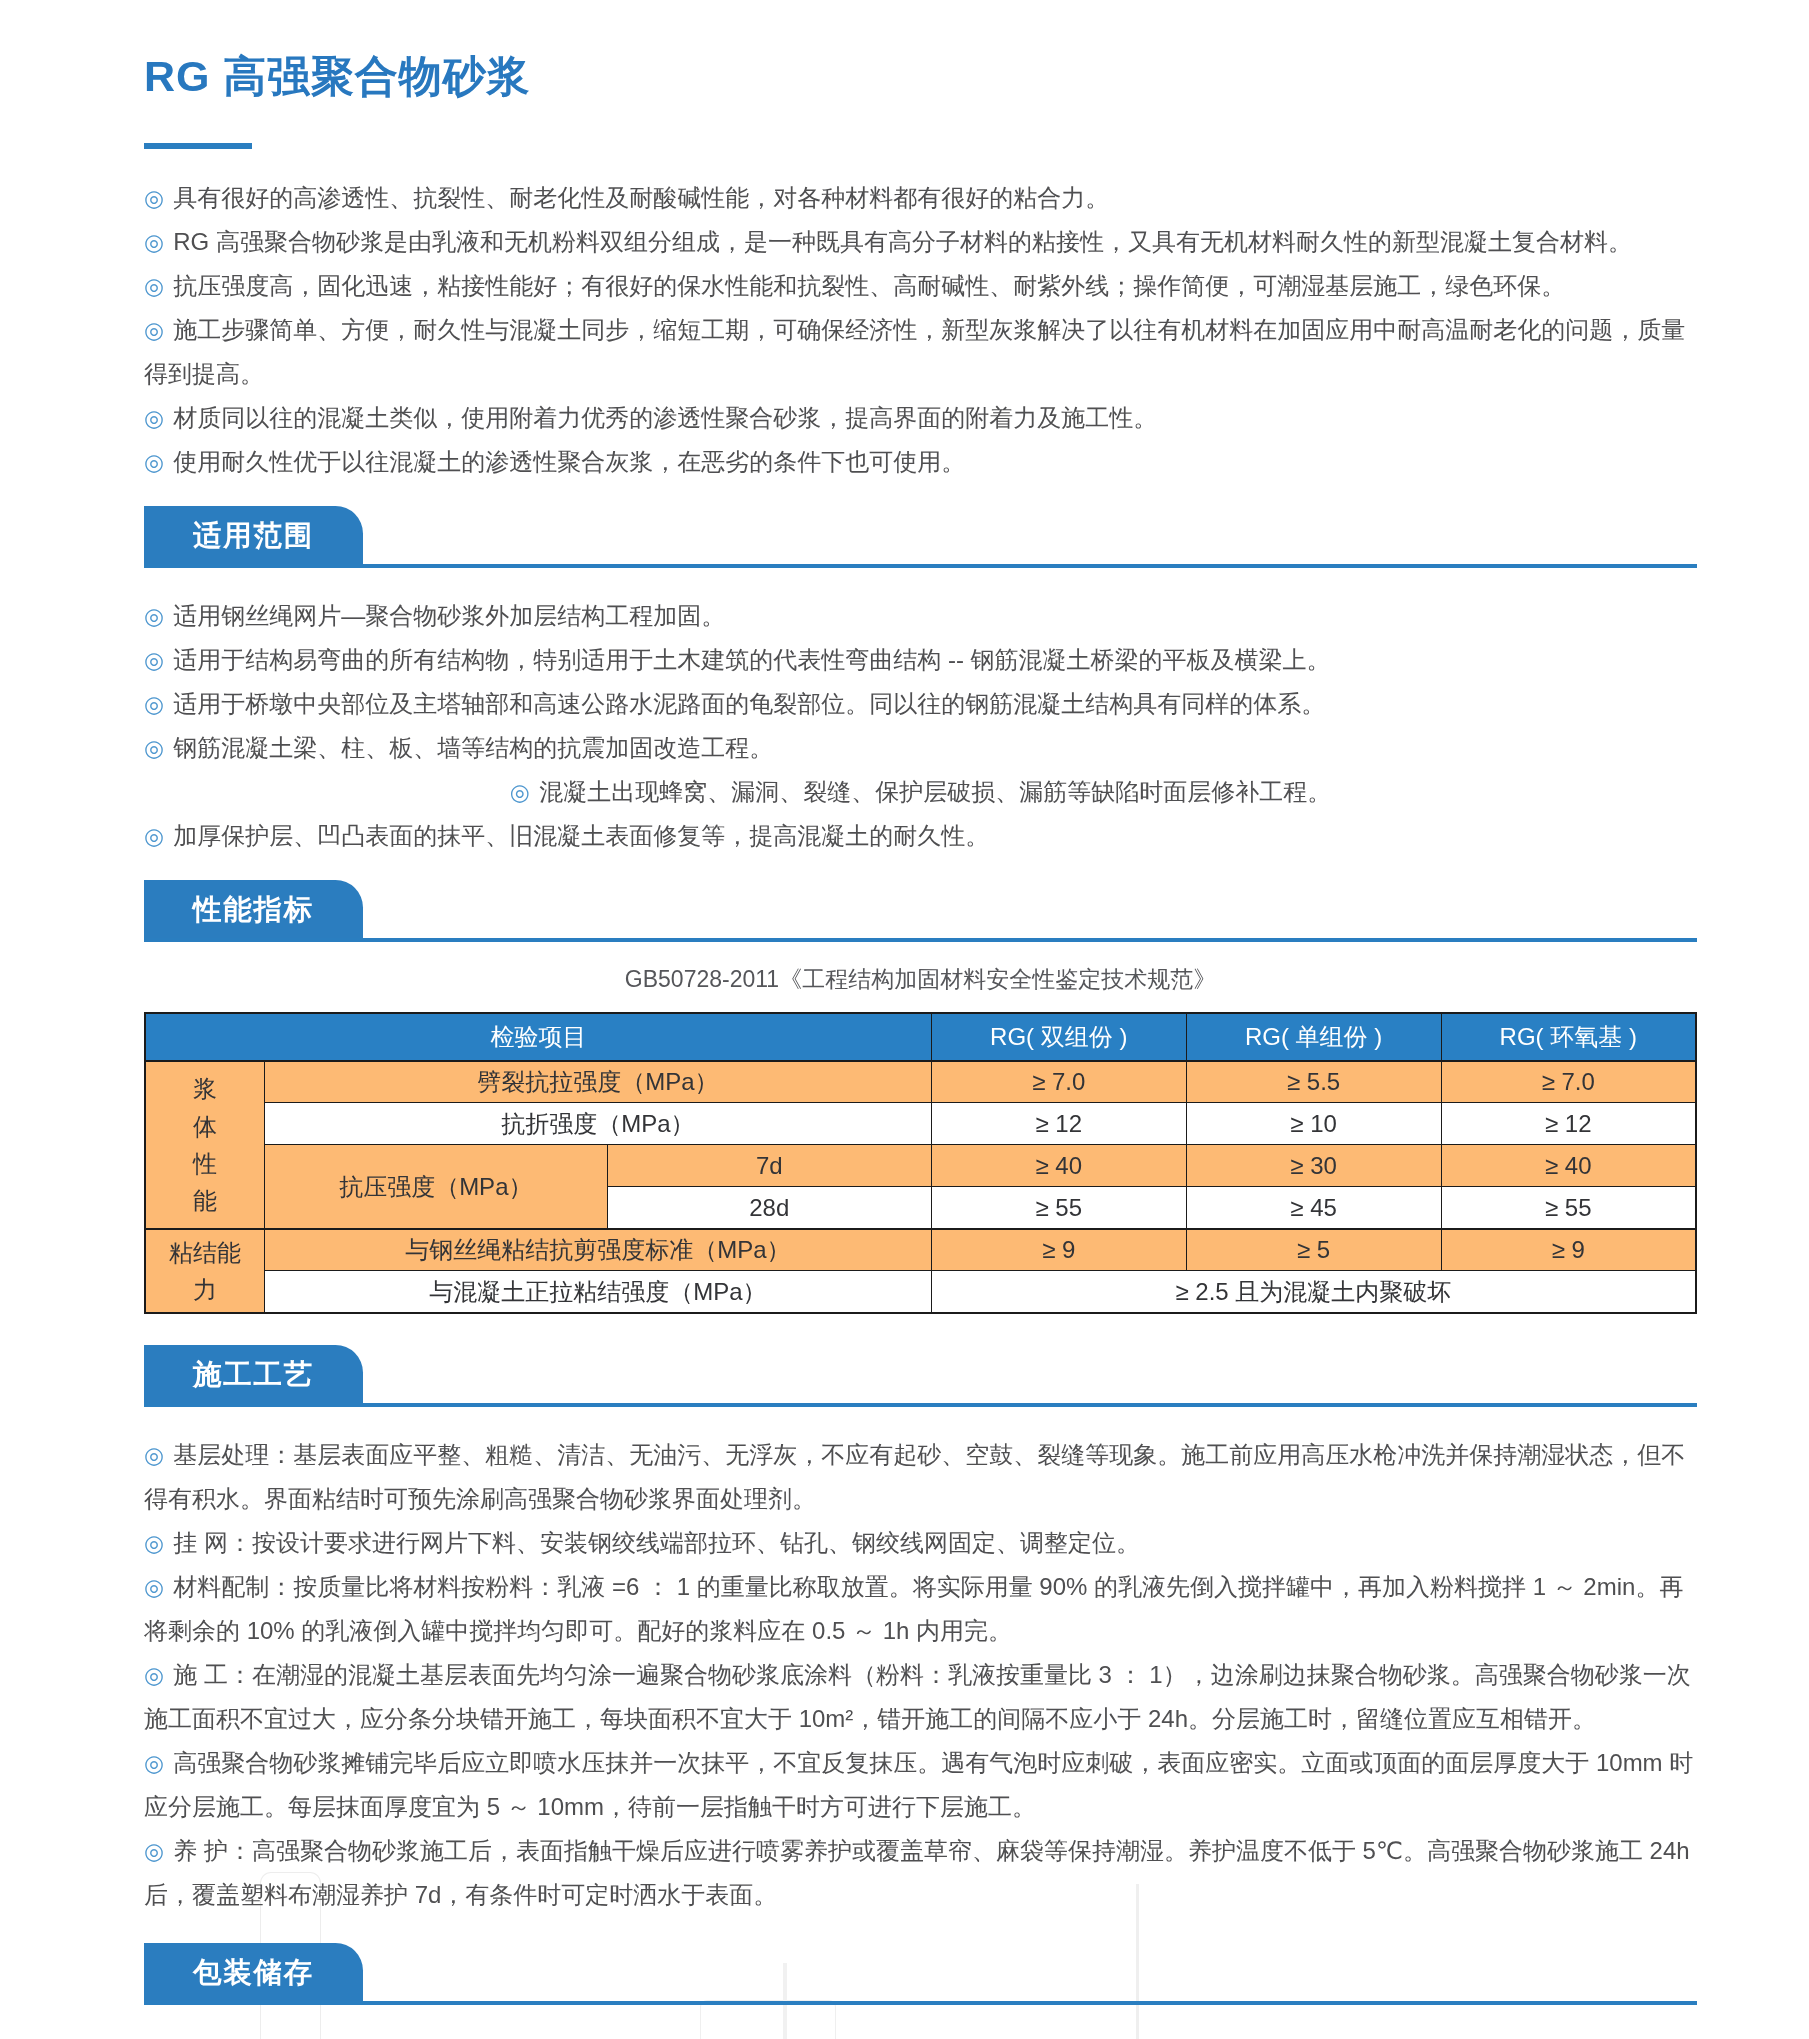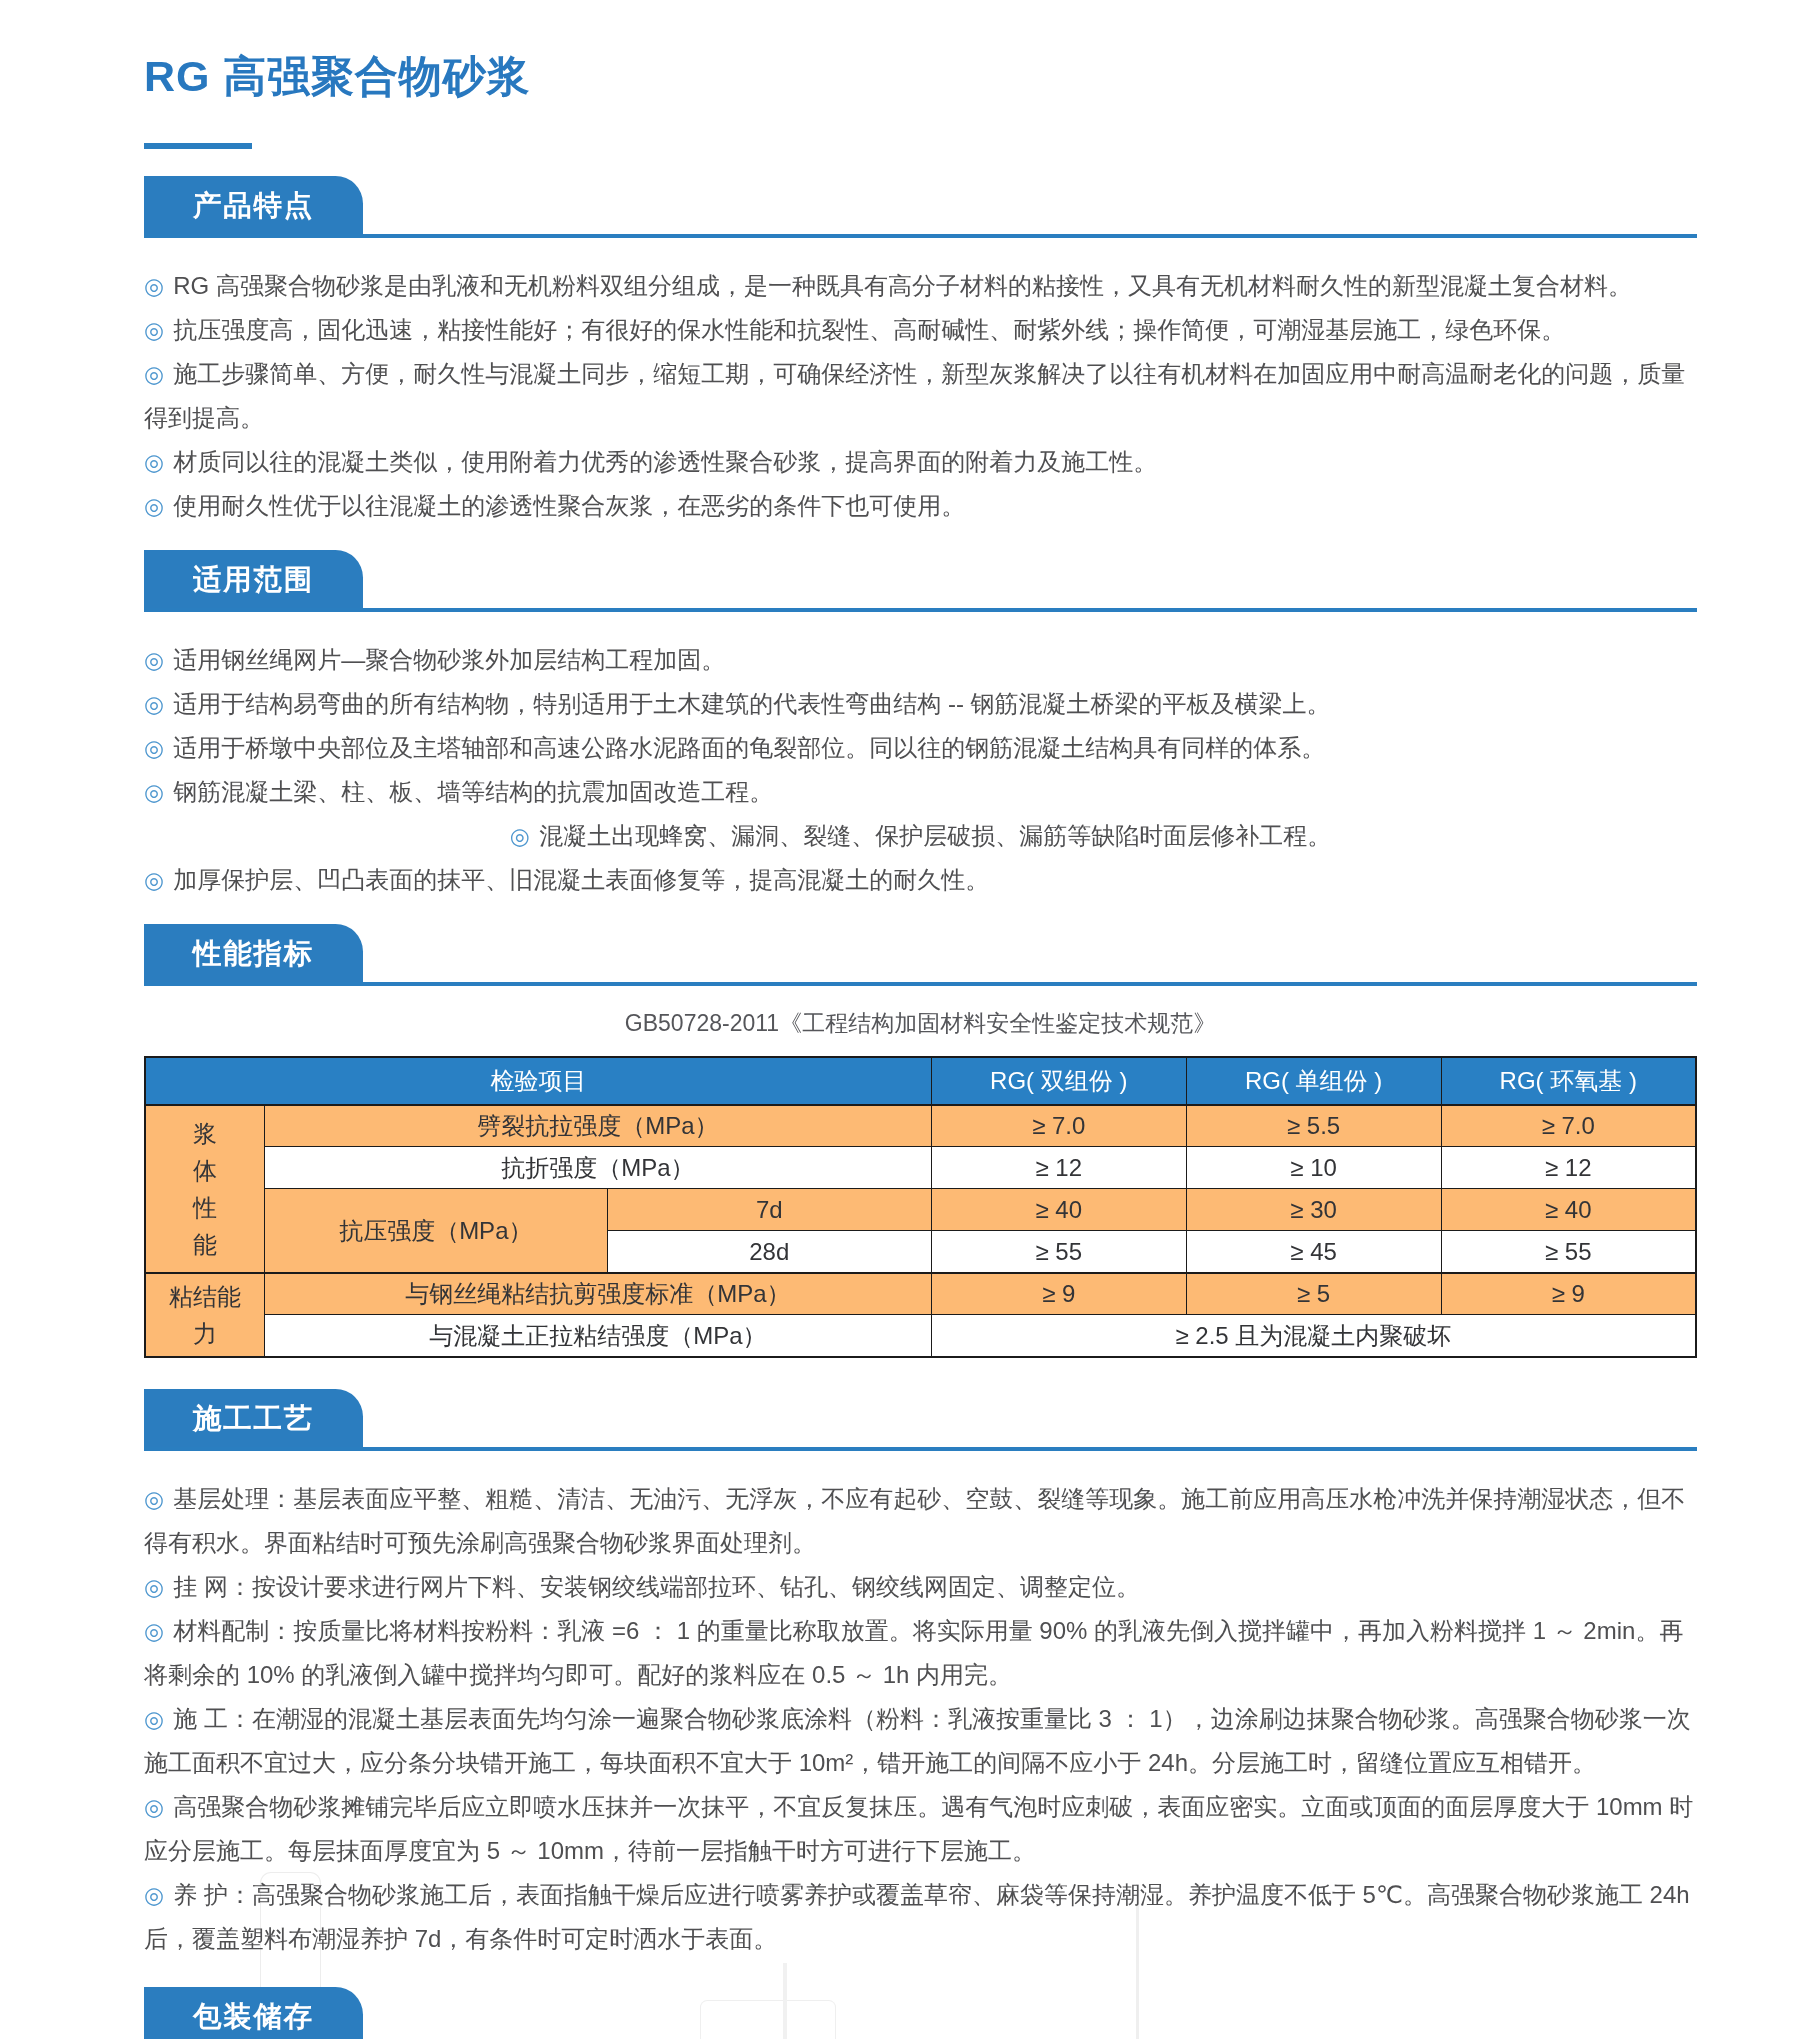--- a/index.html
+++ b/index.html
@@ -74,24 +74,22 @@
   <div class="wm wm-line-right"></div>
   <div class="wm wm-cap-mid"></div>
   <div class="wm wm-line-mid"></div>
 
   <div class="content">
 
     <h1 class="doc-title">RG 高强聚合物砂浆</h1>
     <div class="title-underline"></div>
 
     <section class="sec sec-features">
-      <div class="sec-head">
-        <div class="sec-tab">产品特点</div>
-      </div>
       <div class="bullets">
+        <p class="bullet-item"><span class="bullet-icon">◎</span><span>具有很好的高渗透性、抗裂性、耐老化性及耐酸碱性能，对各种材料都有很好的粘合力。</span></p>
         <p class="bullet-item"><span class="bullet-icon">◎</span><span>RG 高强聚合物砂浆是由乳液和无机粉料双组分组成，是一种既具有高分子材料的粘接性，又具有无机材料耐久性的新型混凝土复合材料。</span></p>
         <p class="bullet-item"><span class="bullet-icon">◎</span><span>抗压强度高，固化迅速，粘接性能好；有很好的保水性能和抗裂性、高耐碱性、耐紫外线；操作简便，可潮湿基层施工，绿色环保。</span></p>
         <p class="bullet-item"><span class="bullet-icon">◎</span><span>施工步骤简单、方便，耐久性与混凝土同步，缩短工期，可确保经济性，新型灰浆解决了以往有机材料在加固应用中耐高温耐老化的问题，质量得到提高。</span></p>
         <p class="bullet-item"><span class="bullet-icon">◎</span><span>材质同以往的混凝土类似，使用附着力优秀的渗透性聚合砂浆，提高界面的附着力及施工性。</span></p>
         <p class="bullet-item"><span class="bullet-icon">◎</span><span>使用耐久性优于以往混凝土的渗透性聚合灰浆，在恶劣的条件下也可使用。</span></p>
       </div>
     </section>
 
     <section class="sec sec-scope">
       <div class="sec-head">

